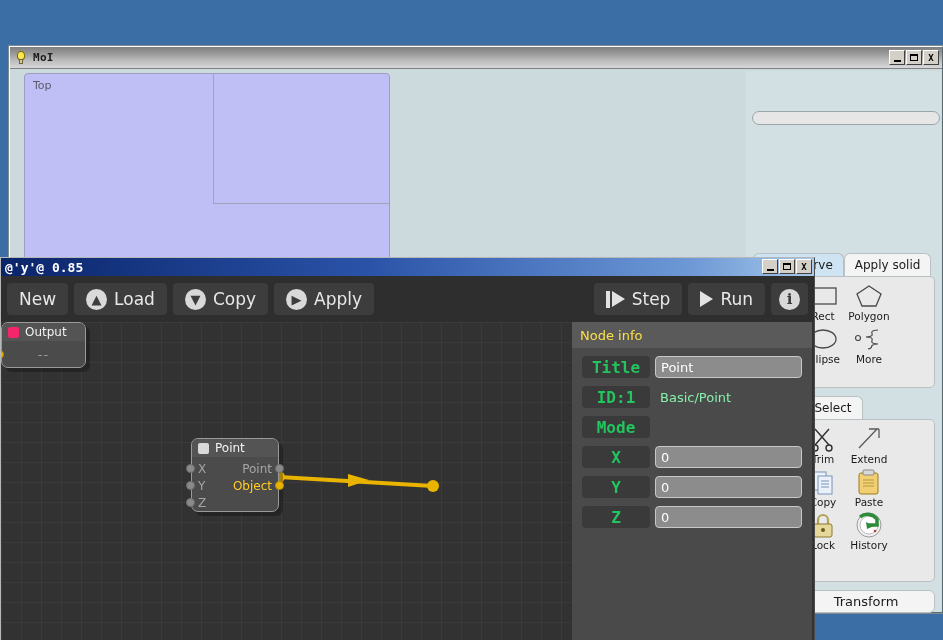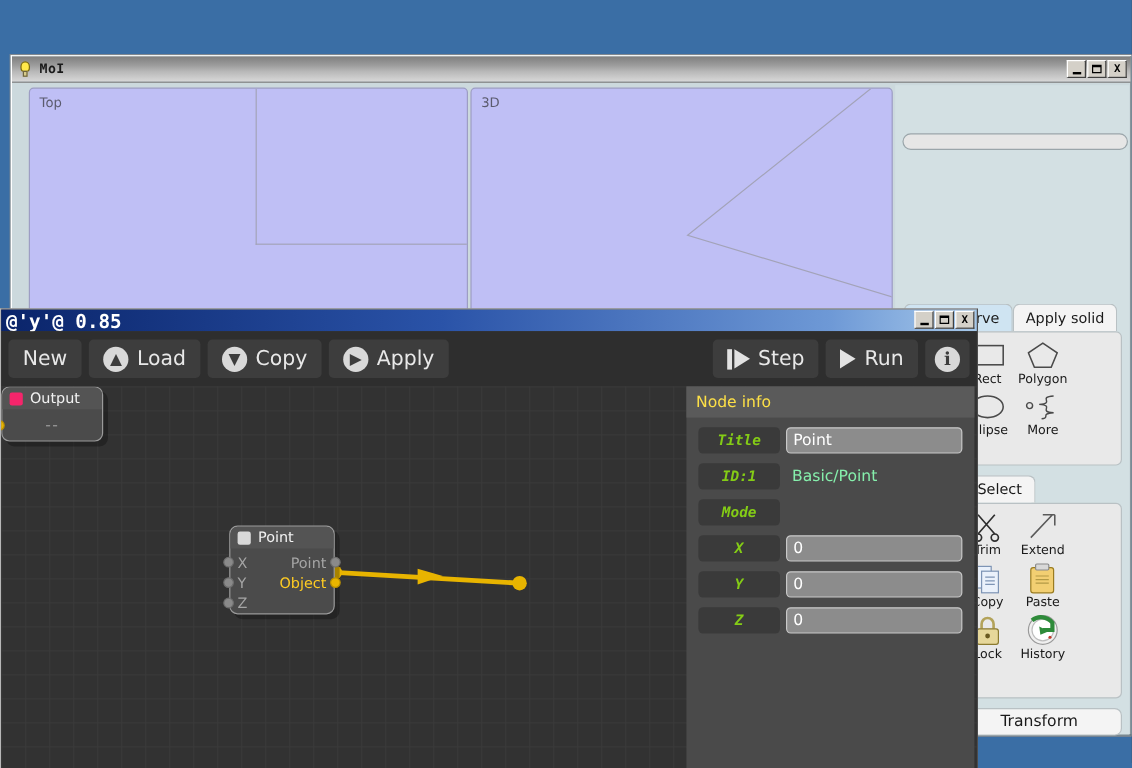--- a/index.html
+++ b/index.html
@@ -104,21 +104,21 @@
     position: absolute; left: 0px; top: 213px; width: 815px; height: 427px;
     background: #3b3b3b;
     border: 1px solid #b7b7b7; border-right-color: #4c4c4c; border-bottom-color: #4c4c4c;
   }
   #node-titlebar {
     position: relative; height: 18px;
     background: linear-gradient(to right, #0a246a 0%, #2a53a8 45%, #6e99d6 85%, #a6c8ea 100%);
     display: flex; align-items: center; padding-left: 4px;
   }
   #node-title-text {
-    font-family: "DejaVu Sans Mono", monospace; font-size: 16px; font-weight: bold; color: #ffffff;
+    font-family: "DejaVu Sans Mono", monospace; font-size: 13px; font-weight: bold; color: #ffffff;
   }
   #node-titlebar .winbtns { top: 1px; right: 2px; }
 
   #node-toolbar {
     position: relative; height: 46px; background: #2e2e2e;
     display: flex; align-items: center; padding: 0 6px; gap: 6px;
   }
   .nbtn {
     height: 32px; padding: 0 12px; display: flex; align-items: center; gap: 7px;
     background: #3d3d3d; border-radius: 4px; color: #e8e8e8; font-size: 17px;
@@ -192,21 +192,21 @@
   }
   #node-info-head {
     height: 26px; display: flex; align-items: center; padding-left: 8px;
     background: #5a5a5a; color: #fde047; font-size: 13px;
   }
   #node-info-form { padding: 8px 10px; display: flex; flex-direction: column; gap: 8px; }
   .frow { display: flex; align-items: center; gap: 5px; }
   .fkey {
     width: 68px; height: 22px; flex: none; background: #3a3a3a; border-radius: 4px;
     display: flex; align-items: center; justify-content: center;
-    font-size: 12px; color: #84cc16; font-family: "DejaVu Sans Mono", monospace; font-weight: bold; font-style: italic;
+    font-size: 16px; color: #22c55e; font-family: "DejaVu Sans Mono", monospace; font-weight: bold;
   }
   .fval {
     flex: 1; height: 22px; background: #8c8c8c; border: 1px solid #c8c8c8; border-radius: 4px;
     display: flex; align-items: center; padding-left: 5px;
     font-size: 13px; color: #ffffff; font-family: "DejaVu Sans", sans-serif;
   }
   .fval.plain { background: transparent; border: none; color: #86efac; }
   .fval.sel { padding-right: 0; position: relative; }
   .selarrow {
     width: 20px; height: 20px; margin-left: auto; background: #d6d6d6;
@@ -245,28 +245,20 @@
     <div id="moi-body">
 
       <div class="viewport" id="vp-top">
         <div class="vp-grid">
           <span class="gl" style="left:188px;top:0;width:1px;height:130px;"></span>
           <span class="gl" style="left:188px;top:129px;width:178px;height:1px;"></span>
         </div>
         <span class="vp-label">Top</span>
       </div>
 
-      <div class="viewport" id="vp-3d">
-        <div class="vp-grid">
-          <svg width="352" height="189" style="position:absolute;left:0;top:0;">
-            <polyline points="340,-6 180,122 352,174" fill="none" stroke="#a3a3b8" stroke-width="1"></polyline>
-          </svg>
-        </div>
-        <span class="vp-label">3D</span>
-      </div>
 
       <div id="moi-sidepanel">
 
         <div id="progressbar"></div>
 
         <div class="tabrow" style="left:7px; top:182px;">
           <span class="tab active">Draw curve</span>
           <span class="tab">Apply solid</span>
         </div>
 

